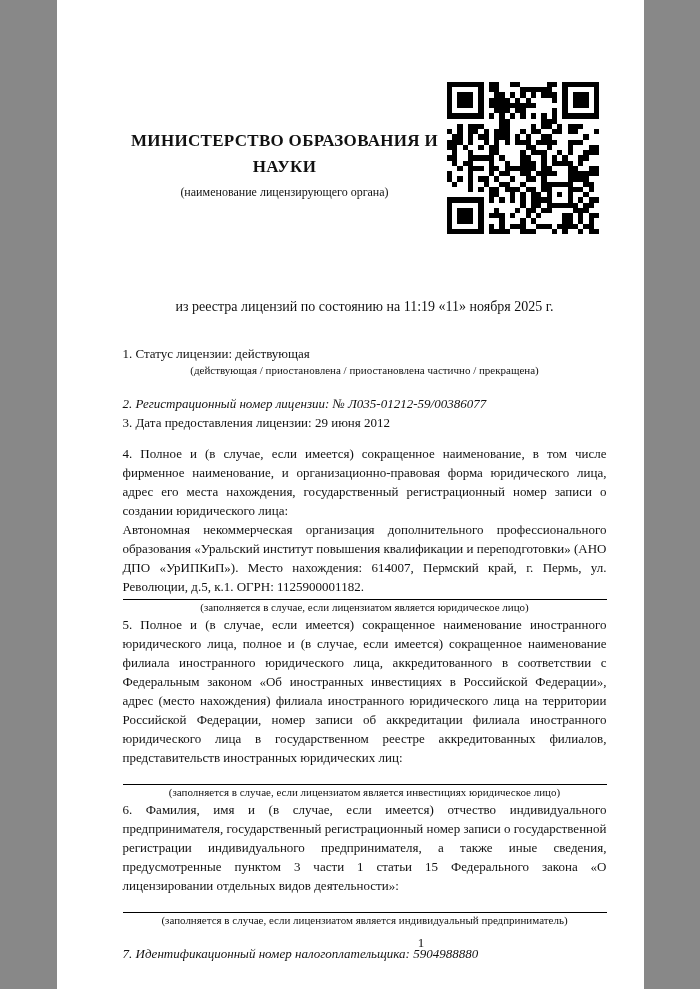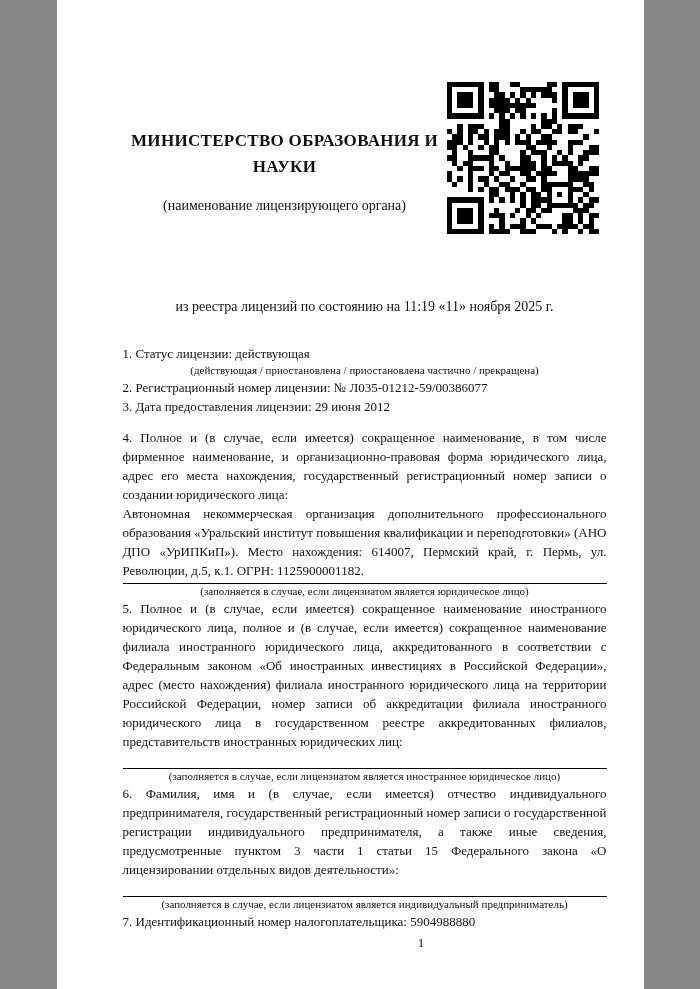--- a/index.html
+++ b/index.html
@@ -14,42 +14,42 @@
     padding:82px 45px 0 66px;
   }
   .header-text{
     width:440px;text-align:center;padding-top:46px;
   }
   .ministry{
     font-weight:bold;font-size:17px;line-height:26px;
     letter-spacing:0.3px;
   }
   .org-caption{
-    font-size:14px;margin-top:18px;
+    font-size:12px;margin-top:5px;
   }
   .qr-box{
     margin-left:auto;width:152px;height:152px;background:#fff;
   }
   .qr-box svg{display:block;width:152px;height:152px;}
   .content{
     padding:0 37px 0 66px; 
   }
   .doc-title{
     text-align:center;font-size:14px;line-height:22px;margin-top:62px;
   }
   .item{
     font-size:13px;line-height:19px;
   }
   .item.single{white-space:nowrap;}
   .just{text-align:justify;}
   .small-caption{
     font-size:11px;line-height:15px;text-align:center;
   }
   .mt26{margin-top:26px;}
-  .mt16{}
+  .mt16{margin-top:16px;font-style:italic;}
   .mt15{}
   .mt12{margin-top:12px;}
   .rule{
     border:0;border-top:1.6px solid #000;margin:0;
   }
   .rule.tight{margin-top:3px;}
   .rule.blankline{margin-top:17px;}
   .page-number{
     position:absolute;left:66px;width:597px;bottom:38px;
     text-align:center;font-size:13px;
@@ -521,21 +521,21 @@
     <div>
       <div class="item just mt12">4. Полное и (в случае, если имеется) сокращенное наименование, в том числе фирменное наименование, и организационно-правовая форма юридического лица, адрес его места нахождения, государственный регистрационный номер записи о создании юридического лица:</div>
       <div class="item just">Автономная некоммерческая организация дополнительного профессионального образования «Уральский институт повышения квалификации и переподготовки» (АНО ДПО «УрИПКиП»). Место нахождения: 614007, Пермский край, г. Пермь, ул. Революции, д.5, к.1. ОГРН: 1125900001182.</div>
       <hr class="rule tight">
       <div class="small-caption">(заполняется в случае, если лицензиатом является юридическое лицо)</div>
     </div>
 
     <div>
       <div class="item just mt15">5. Полное и (в случае, если имеется) сокращенное наименование иностранного юридического лица, полное и (в случае, если имеется) сокращенное наименование филиала иностранного юридического лица, аккредитованного в соответствии с Федеральным законом «Об иностранных инвестициях в Российской Федерации», адрес (место нахождения) филиала иностранного юридического лица на территории Российской Федерации, номер записи об аккредитации филиала иностранного юридического лица в государственном реестре аккредитованных филиалов, представительств иностранных юридических лиц:</div>
       <hr class="rule blankline">
-      <div class="small-caption">(заполняется в случае, если лицензиатом является иностранное юридическое лицо)</div>
+      <div class="small-caption">(заполняется в случае, если лицензиатом является инвестициях юридическое лицо)</div>
     </div>
 
     <div>
       <div class="item just mt15">6. Фамилия, имя и (в случае, если имеется) отчество индивидуального предпринимателя, государственный регистрационный номер записи о государственной регистрации индивидуального предпринимателя, а также иные сведения, предусмотренные пунктом 3 части 1 статьи 15 Федерального закона «О лицензировании отдельных видов деятельности»:</div>
       <hr class="rule blankline">
       <div class="small-caption">(заполняется в случае, если лицензиатом является индивидуальный предприниматель)</div>
     </div>
 
     <div class="item single mt16">7. Идентификационный номер налогоплательщика: 5904988880</div>
 

